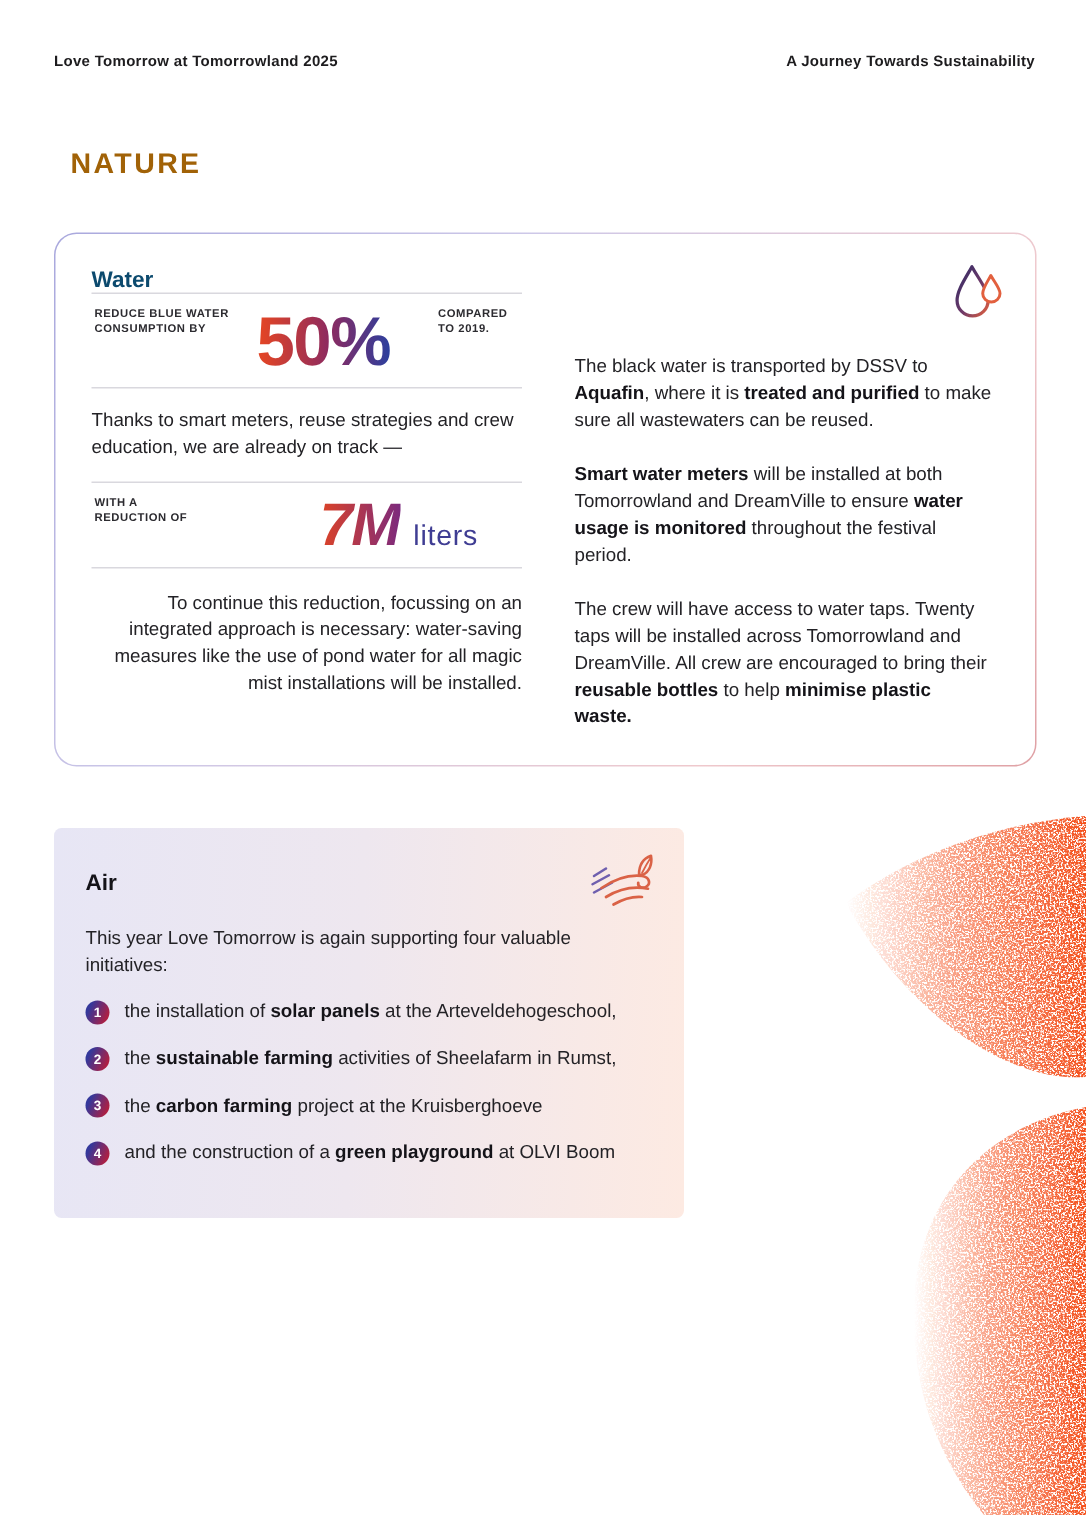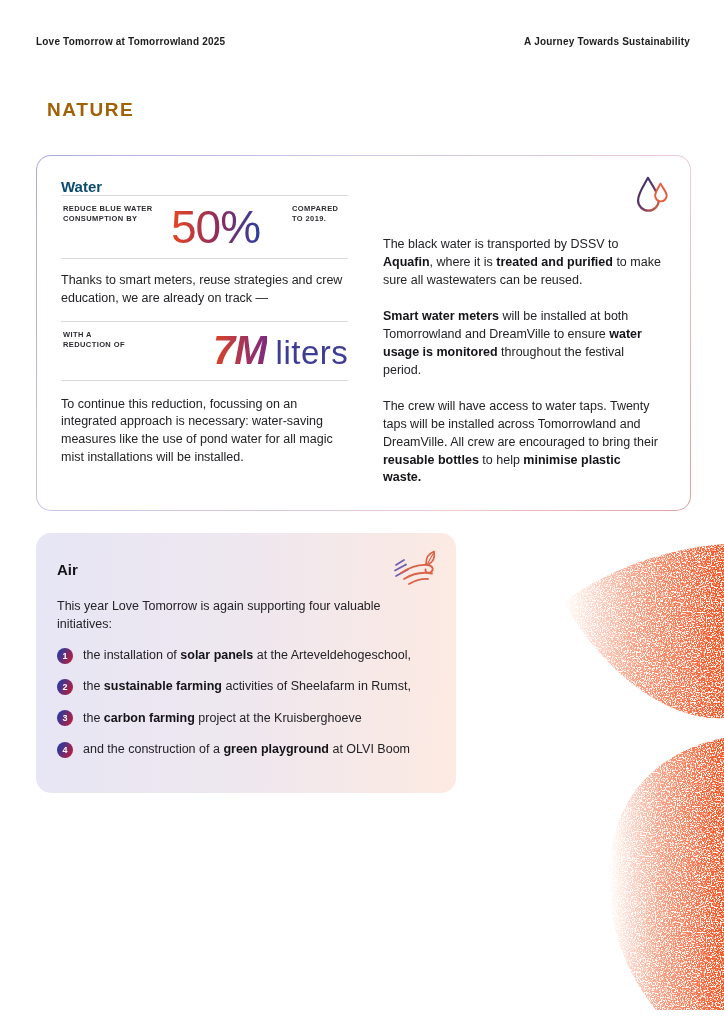--- a/index.html
+++ b/index.html
@@ -39,42 +39,42 @@
   }
   .stat-label{
     font-size:7.5px;font-weight:bold;letter-spacing:.4px;color:#2c2b30;
     white-space:pre-line;line-height:1.35;width:92px;flex:0 0 auto;
   }
   .stat-suffix{
     font-size:7.5px;font-weight:bold;letter-spacing:.4px;color:#2c2b30;
     white-space:pre-line;line-height:1.35;margin-left:auto;width:54px;flex:0 0 auto;
   }
   .stat-big{
-    font-weight:400;letter-spacing:-1px;
+    font-weight:700;letter-spacing:-1px;
     background:linear-gradient(90deg,#e04427 5%,#8c2a60 55%,#2c3f9e 100%);
     -webkit-background-clip:text;background-clip:text;color:transparent;
   }
   .stat-50{font-size:46px;margin:0 auto;line-height:1;}
   .stat-7m-wrap{display:flex;align-items:baseline;margin:0 auto 0 58px;}
   .stat-7m{
     font-size:40px;line-height:1;font-weight:800;letter-spacing:-1px;
     background:linear-gradient(90deg,#dd4326,#7c2a7d);
     -webkit-background-clip:text;background-clip:text;color:transparent;font-style:italic;
   }
-  .stat-unit{font-size:33px;color:#3f3d93;margin-left:9px;font-weight:400;letter-spacing:.5px;}
+  .stat-unit{font-size:19px;color:#3f3d93;margin-left:9px;font-weight:400;letter-spacing:.5px;}
   .w-track{margin:13px 0;}
-  .w-continue{margin-top:15px;}
+  .w-continue{margin-top:15px;text-align:right;}
   .w-right p{margin:0 0 19px 0;}
   .w-right b, .body-text b{font-weight:bold;color:#141318;}
   
   .drop-icon{position:absolute;right:20px;top:16px;width:36px;height:44px;}
   
   .air-card{
-    position:absolute;left:36px;top:533px;width:420px;height:260px;
-    border-radius:15px;
+    position:absolute;left:36px;top:552px;width:420px;height:260px;
+    border-radius:5px;
     background:linear-gradient(93deg,#e7e6f5 0%,#eee7ef 48%,#fdeae2 100%);
   }
   .air-title{position:absolute;left:21px;top:28px;font-size:15px;font-weight:bold;margin:0;color:#141318;}
   .wind-icon{position:absolute;right:18px;top:13px;width:46px;height:44px;}
   .air-intro{position:absolute;left:21px;top:65px;width:370px;}
   .air-list{position:absolute;left:21px;top:114px;width:385px;list-style:none;margin:0;padding:0;}
   .air-item{display:flex;align-items:center;margin-bottom:13.5px;}
   .num-badge{
     width:16px;height:16px;border-radius:50%;flex:0 0 auto;
     background:linear-gradient(115deg,#34389b 20%,#b01f41 85%);

